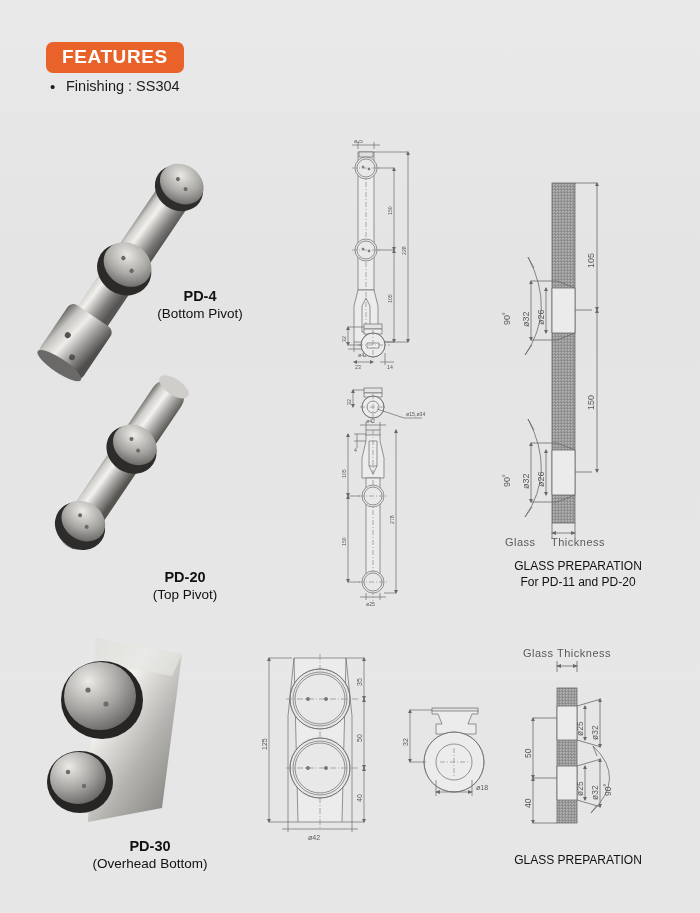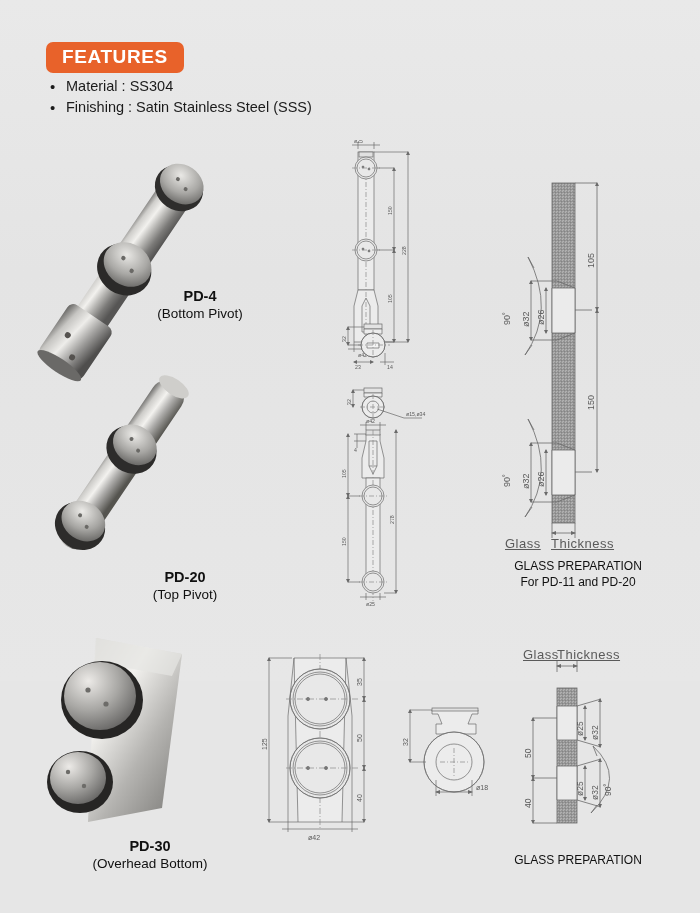--- a/index.html
+++ b/index.html
@@ -42,32 +42,31 @@
 
   
   .dwg{position:absolute;}
   .dwg svg{display:block;}
   .dlabel{
     position:absolute;font-size:12px;text-align:center;color:#111;line-height:16px;
   }
   .dlabel .l1{display:block;}
   .dlabel .l2{display:block;}
   .gt-label{
-    position:absolute;font-size:13px;color:#5a5a5a;letter-spacing:.5px;white-space:nowrap;text-decoration:underline;
+    position:absolute;font-size:11px;color:#5a5a5a;letter-spacing:.5px;white-space:nowrap;
   }
 </style>
 </head>
 <body>
 
 <div class="page">
 
   <div class="features-badge">FEATURES</div>
   <ul class="features-list">
-    <li>Material : SS304</li>
-    <li>Finishing : Satin Stainless Steel (SSS)</li>
+    <li>Finishing : SS304</li>
   </ul>
 
   <div class="photo" style="left:30px;top:150px;width:190px;height:240px;">
     <svg width="190" height="240" viewBox="0 0 190 240">
       <defs>
         <linearGradient id="steelA" x1="0" y1="0" x2="1" y2="0.3">
           <stop offset="0%" stop-color="#6e6d6b"></stop>
           <stop offset="18%" stop-color="#cfcecb"></stop>
           <stop offset="38%" stop-color="#f2f1ee"></stop>
           <stop offset="58%" stop-color="#b8b7b4"></stop>

